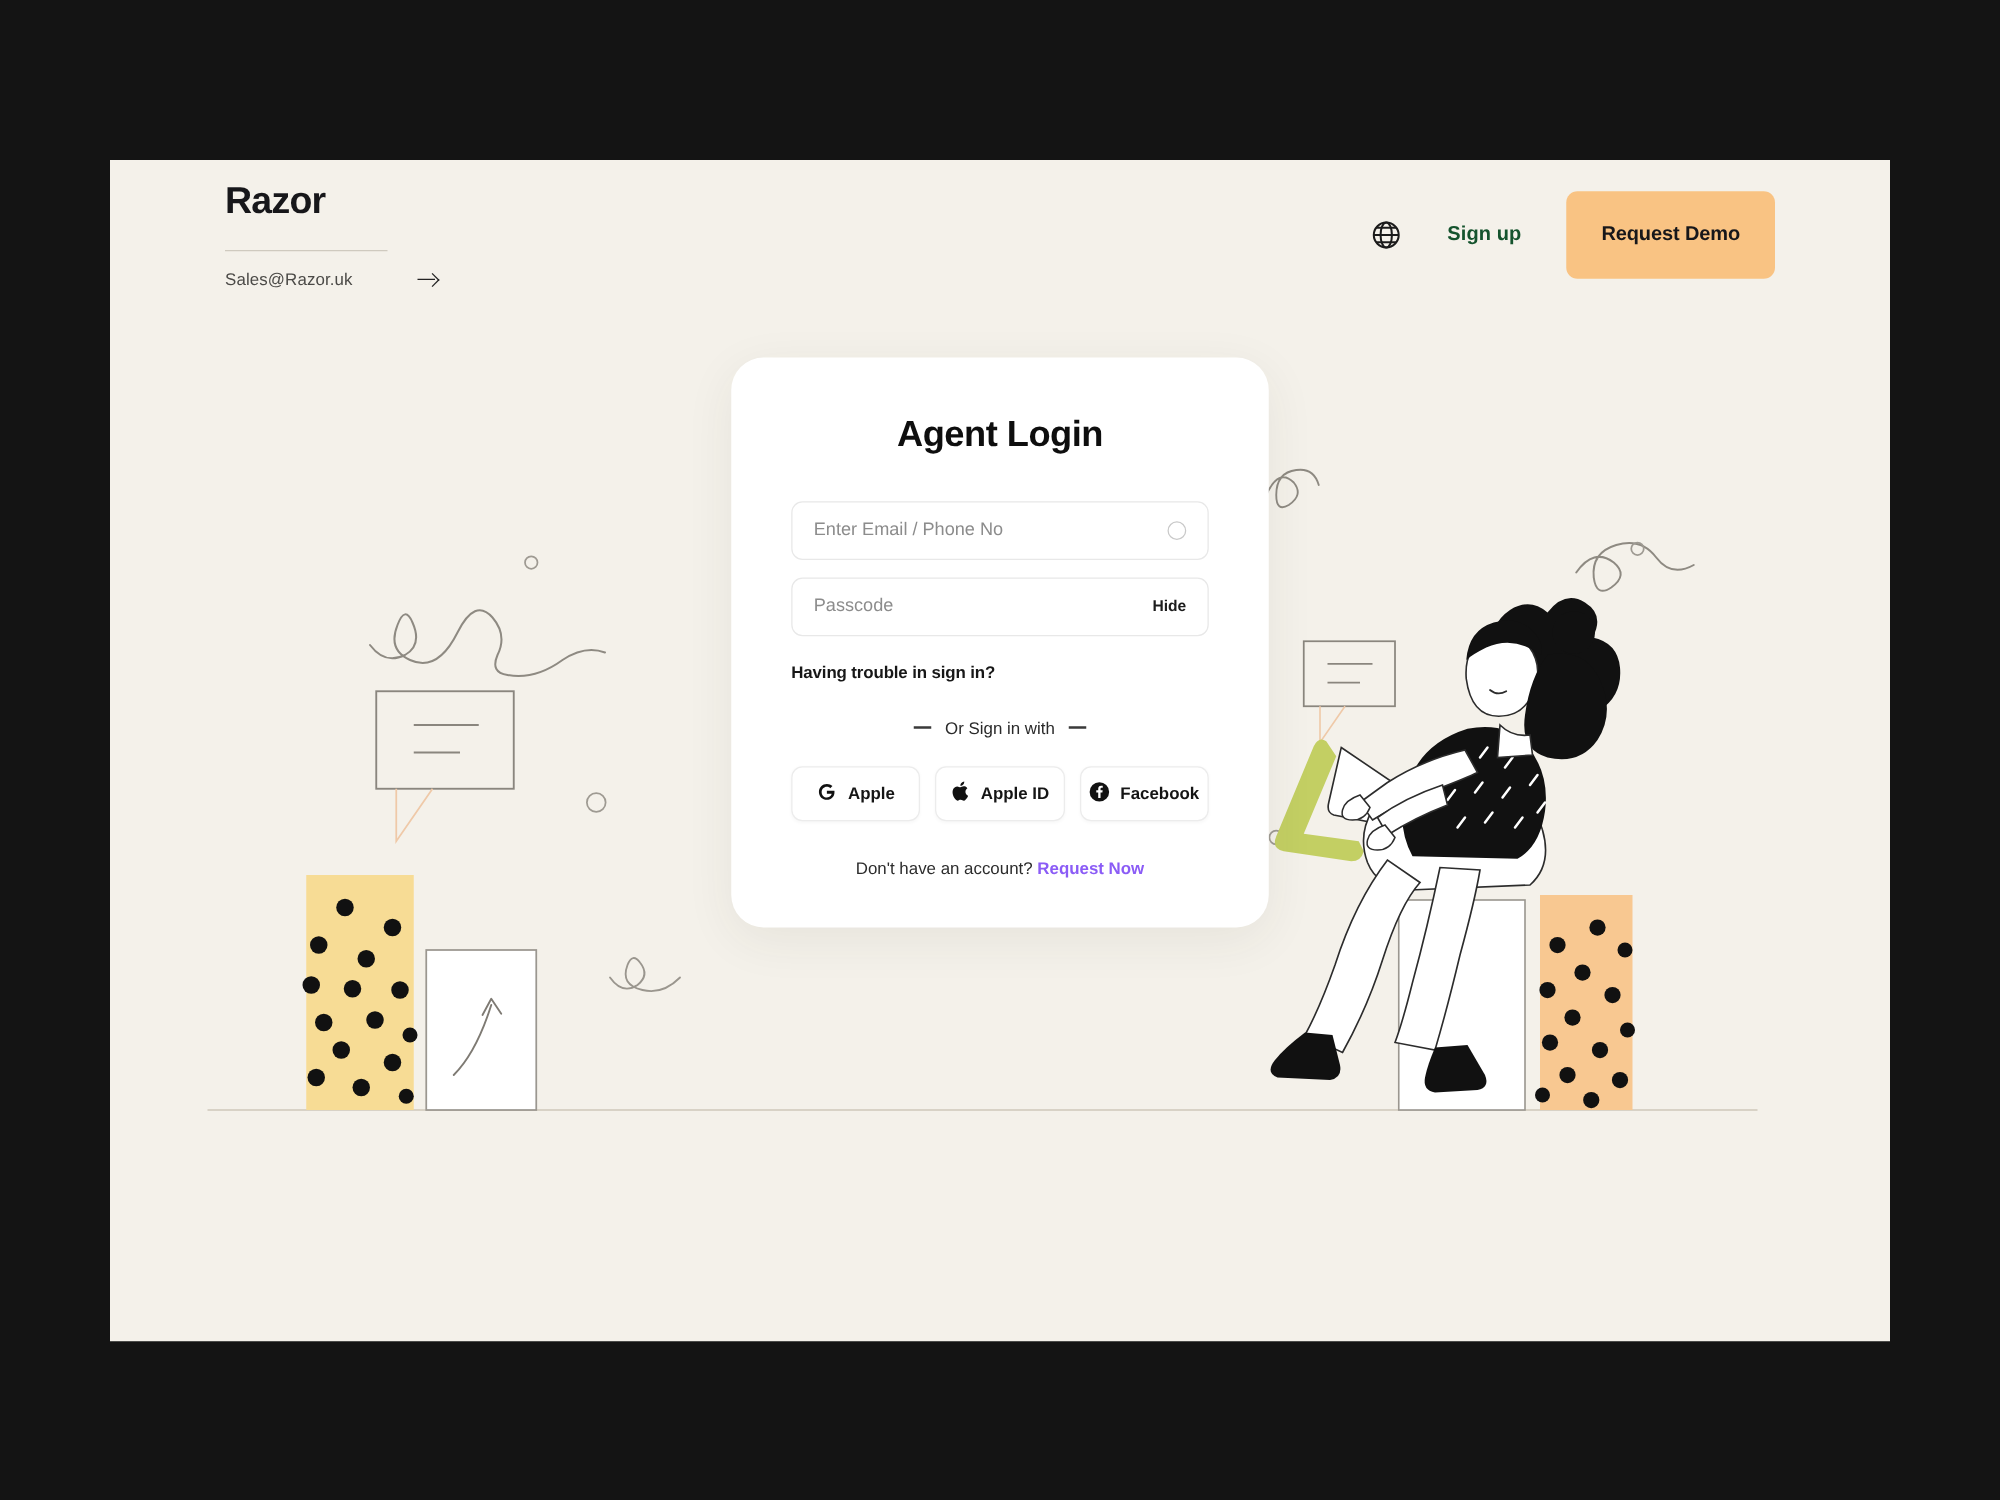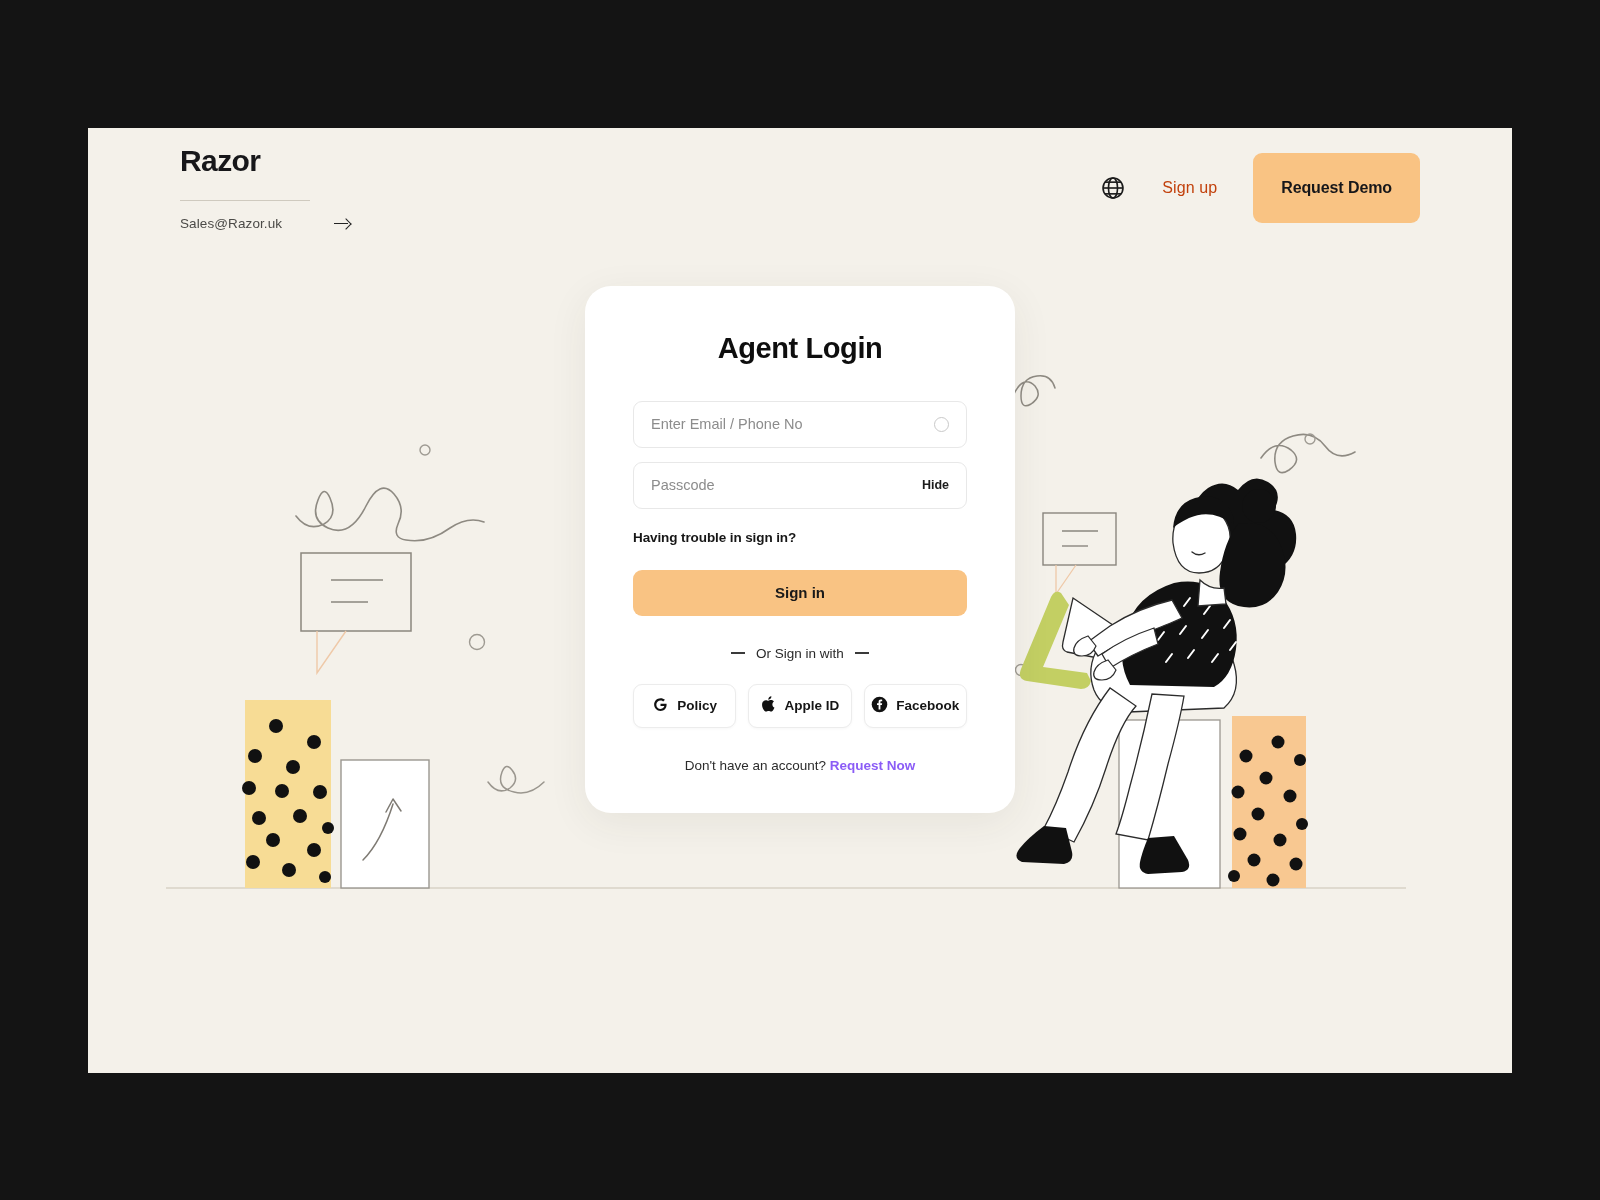--- a/index.html
+++ b/index.html
@@ -47,21 +47,21 @@
   }
   .arrow-right:after{
     content:""; position:absolute; right:0; top:2px; width:7px; height:7px;
     border-top:1.6px solid #232323; border-right:1.6px solid #232323;
     transform:rotate(45deg);
   }
 
   .header-right { display:flex; align-items:center; gap:36px; }
   .globe { width:26px; height:26px; display:block; }
   .signup-link {
-    font-size:16px; color:#c2410c; font-weight:400; cursor:pointer; letter-spacing:.1px;
+    font-size:16px; color:#14532d; font-weight:700; cursor:pointer; letter-spacing:.1px;
   }
   .demo-btn {
     background:#F9C383; color:#17171A;
     border:none; border-radius:9px;
     padding:26px 28px;
     font-size:16px; font-weight:bold; cursor:pointer;
     font-family:"Liberation Sans", sans-serif;
     letter-spacing:-0.1px;
   }
 
@@ -321,36 +321,35 @@
       </div>
 
       <div class="field" data-name="password-field-wrapper">
         <input type="password" data-name="passcode-input" placeholder="Passcode" style="">
         <span class="hide-toggle" data-name="toggle-passcode-visibility-button">Hide</span>
       </div>
     </div>
 
     <div class="trouble" data-name="having-trouble-link">Having trouble in sign in?</div>
 
-    <button class="signin-btn" data-name="sign-in-button">Sign in</button>
 
     <div class="divider" data-name="social-divider">
       <span class="dash" data-name="divider-dash-left"></span>
       <span data-name="divider-label">Or Sign in with</span>
       <span class="dash" data-name="divider-dash-right"></span>
     </div>
 
     <div class="social-row" data-name="social-buttons-row">
       <button class="social-btn" data-name="google-sign-in-button">
         <span data-name="google-icon">
           <svg width="17" height="17" viewBox="0 0 24 24" fill="#111">
             <path d="M12 11v3.2h5.4c-.2 1.4-1.7 4.1-5.4 4.1-3.2 0-5.9-2.7-5.9-6s2.6-6 5.9-6c1.9 0 3.1.8 3.8 1.5l2.5-2.4C16.7 3.9 14.6 3 12 3 7 3 3 7 3 12s4 9 9 9c5.2 0 8.6-3.6 8.6-8.8 0-.6 0-1-.1-1.4H12z"></path>
           </svg>
         </span>
-        <span data-name="google-label">Policy</span>
+        <span data-name="google-label">Apple</span>
       </button>
 
       <button class="social-btn" data-name="apple-sign-in-button">
         <span data-name="apple-icon">
           <svg width="16" height="18" viewBox="0 0 24 28" fill="#111">
             <path d="M17.2 14.7c0-3 2.4-4.4 2.5-4.5-1.4-2-3.5-2.3-4.3-2.3-1.8-.2-3.5 1.1-4.5 1.1-.9 0-2.3-1-3.9-1-2 0-3.8 1.2-4.8 3-2.1 3.6-.5 8.9 1.5 11.8 1 1.4 2.2 3 3.8 2.9 1.5-.1 2.1-1 3.9-1 1.8 0 2.3 1 3.9 1 1.6 0 2.6-1.4 3.6-2.9 1.1-1.6 1.6-3.2 1.6-3.3-.1 0-3.3-1.3-3.3-4.8zM14.5 5.6c.8-1 1.4-2.4 1.2-3.8-1.2.1-2.7.8-3.5 1.8-.8.9-1.5 2.3-1.3 3.7 1.3.1 2.7-.7 3.6-1.7z"></path>
           </svg>
         </span>
         <span data-name="apple-label">Apple ID</span>
       </button>

